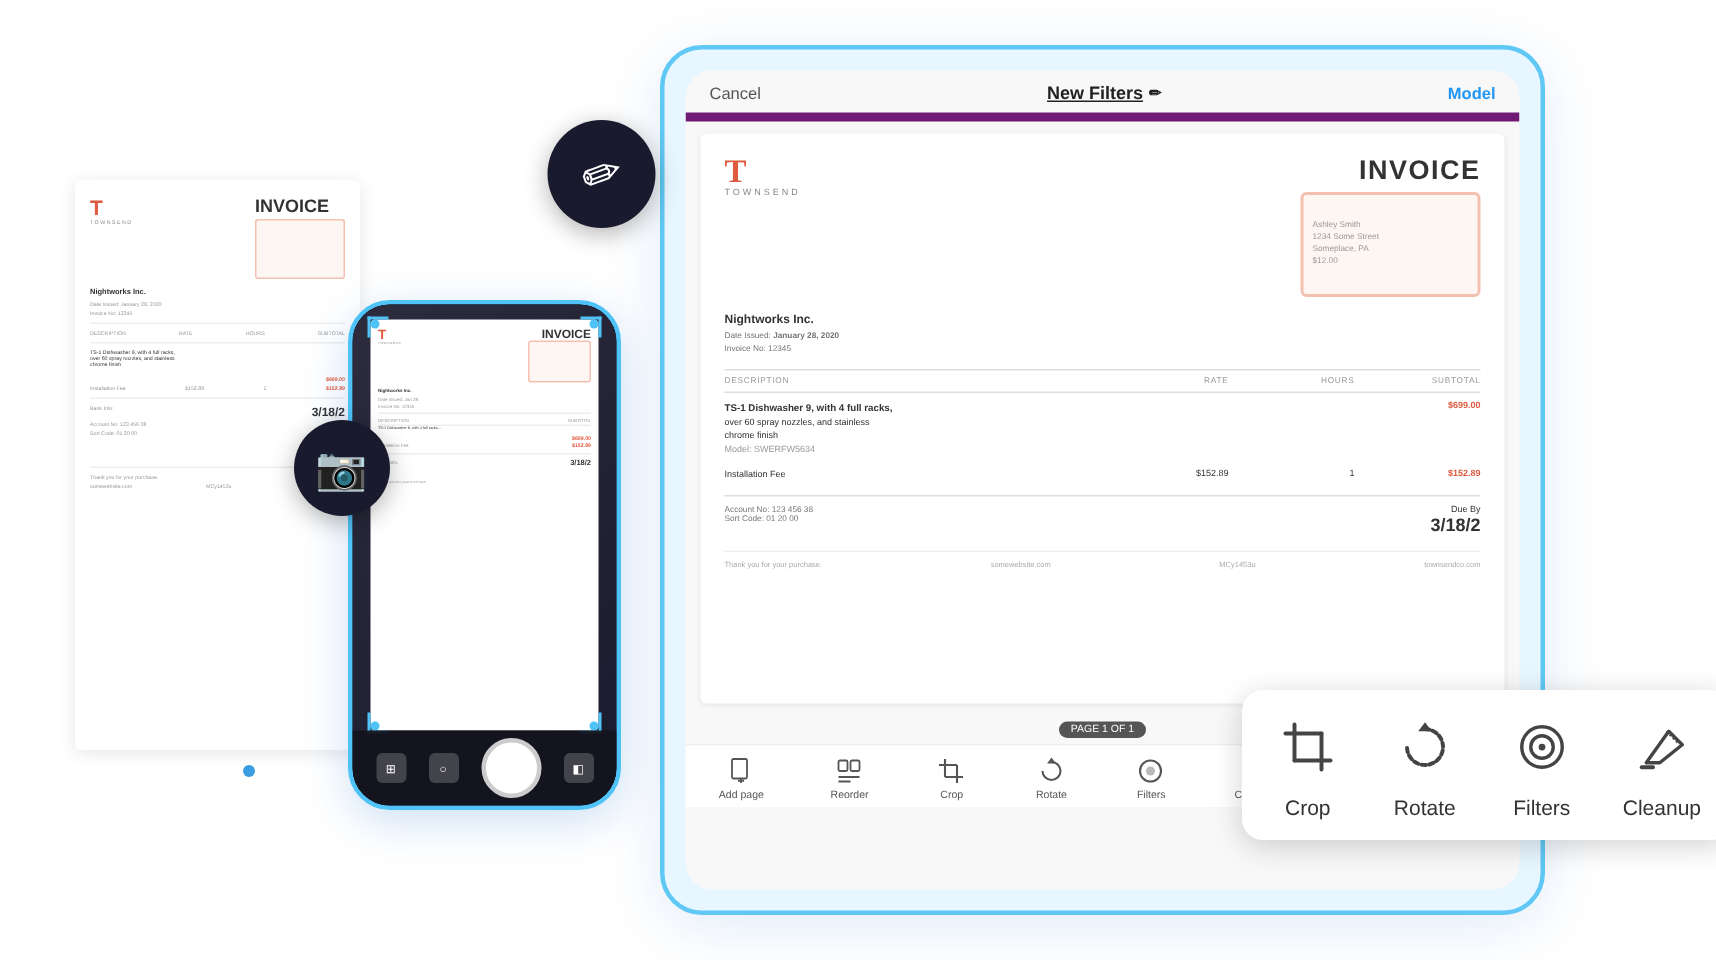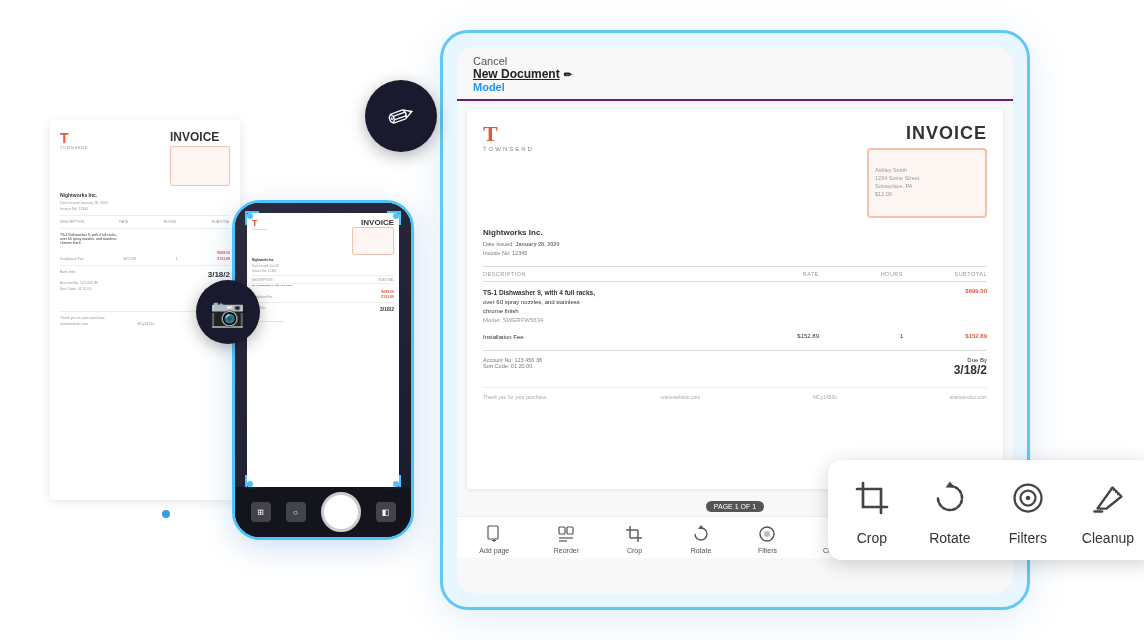--- a/index.html
+++ b/index.html
@@ -52,24 +52,23 @@
       background: #f8f8f8;
       border-radius: 18px;
       overflow: hidden;
     }
 
     
     .tablet-header {
       background: #f8f8f8;
       padding: 8px 16px 6px;
       display: flex;
-      align-items: flex-start;
+      align-items: flex-end;
       justify-content: space-between;
-      border-bottom: 2px solid #701a75;
-      flex-direction: column;
+      border-bottom: 6px solid #701a75;
     }
     .tab-cancel {
       font-size: 11px;
       color: #555;
     }
     .tab-title {
       font-size: 12px;
       font-weight: 600;
       color: #222;
       display: flex;
@@ -692,21 +691,21 @@
       </div>
     </div>
   </div>
 
   <div class="tablet">
     <div class="tablet-screen">
 
       <div class="tablet-header">
         <span class="tab-cancel">Cancel</span>
         <div class="tab-title">
-          <span class="tab-title-underline">New Document</span>
+          <span class="tab-title-underline">New Filters</span>
           <span class="tab-pencil">✏</span>
         </div>
         <span class="tab-save">Model</span>
       </div>
 
       <div class="invoice-doc">
         <div class="invoice-header">
           <div class="brand-logo">
             <span class="brand-t">T</span>
             <span class="brand-name">TOWNSEND</span>

